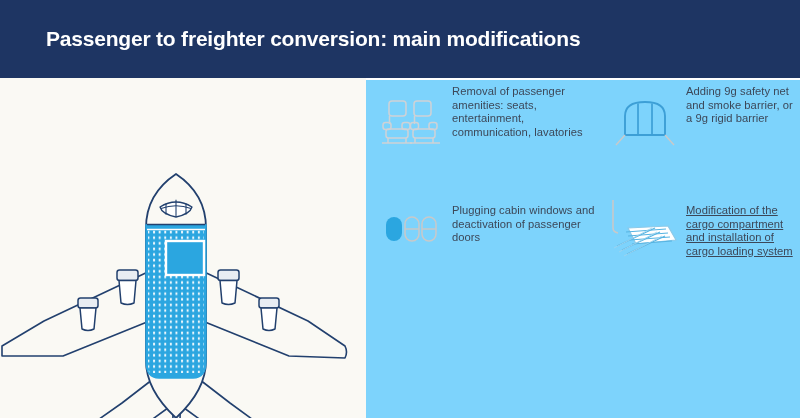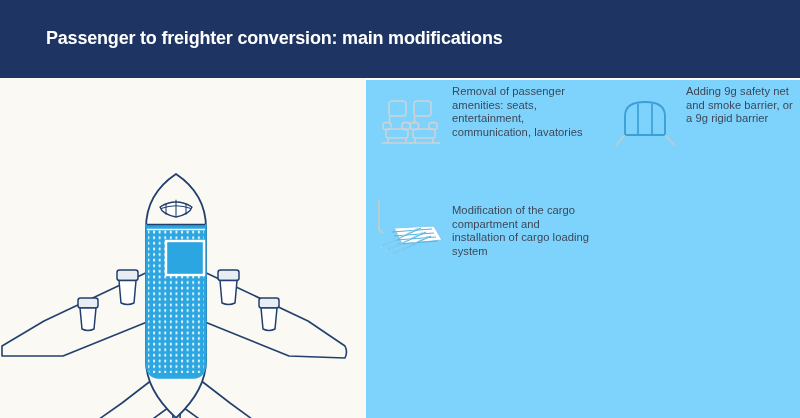--- a/index.html
+++ b/index.html
@@ -12,21 +12,21 @@
   .infographic{position:relative;width:800px;height:418px;background:#ffffff;}
 
   
   .header{
     position:absolute;left:0;top:0;width:800px;height:78px;
     background:#1e3563;
     display:flex;align-items:center;
   }
   .header-title{
     color:#ffffff;
-    font-size:18px;
+    font-size:21px;
     font-weight:bold;
     letter-spacing:-0.2px;
     padding-left:46px;
     line-height:1.1;
     white-space:nowrap;
   }
 
   
   .left-panel{
     position:absolute;left:0;top:78px;width:366px;height:340px;
@@ -59,21 +59,21 @@
     font-size:11.2px;
     line-height:13.6px;
     color:#3c4758;
     padding-top:6px;
     padding-left:2px;
     padding-right:6px;
     letter-spacing:0.05px;
   }
   .r1 .cell-text{padding-top:5px;}
   .r2 .cell-text{padding-top:16px;}
-  .r3 .cell-text{padding-top:16px;}
+  .r3 .cell-text{padding-top:16px;text-decoration:underline;}
   .c2 .cell-text{padding-right:2px;}
 </style>
 </head>
 <body>
 
 <div class="infographic">
 
   <div class="header">
     <div class="header-title">Passenger to freighter conversion: main modifications</div>
   </div>
@@ -199,20 +199,36 @@
               <path d="M40,8.6 L40,40" stroke="#3d9fd6" stroke-width="1.7"></path>
               <path d="M13,40 L4,50" stroke="#c9c9c9" stroke-width="1.5"></path>
               <path d="M53,40 L62,50" stroke="#c9c9c9" stroke-width="1.5"></path>
             </g>
           </svg>
         </div>
         <div class="cell-text">Adding 9g safety net and smoke barrier, or a 9g rigid barrier</div>
       </div>
 
 
+      <div class="cell r2 c2">
+        <div class="icon-box">
+          <svg width="66" height="44" viewBox="0 0 66 44" xmlns="http://www.w3.org/2000/svg">
+            <g>
+              <rect x="8" y="10" width="16" height="24" rx="8" fill="#2ba6e0"></rect>
+              <g fill="none" stroke="#c9c9c9" stroke-width="1.5">
+                <rect x="27" y="10" width="14" height="24" rx="7"></rect>
+                <path d="M27,22 L41,22"></path>
+                <rect x="44" y="10" width="14" height="24" rx="7"></rect>
+                <path d="M44,22 L58,22"></path>
+              </g>
+            </g>
+          </svg>
+        </div>
+        <div class="cell-text">Plugging cabin windows and deactivation of passenger doors</div>
+      </div>
 
       <div class="cell r3 c1">
         <div class="icon-box">
           <svg width="78" height="62" viewBox="0 0 78 62" xmlns="http://www.w3.org/2000/svg">
             <g fill="none" stroke-linejoin="round">
 
               <path d="M7,2 L7,30 Q7,34 12,35" stroke="#c9c9c9" stroke-width="1.6"></path>
 
               <path d="M22,30 L62,28 L70,42 L30,46 Z" stroke="#8cc9e8" stroke-width="1.2" fill="#ffffff"></path>
 

